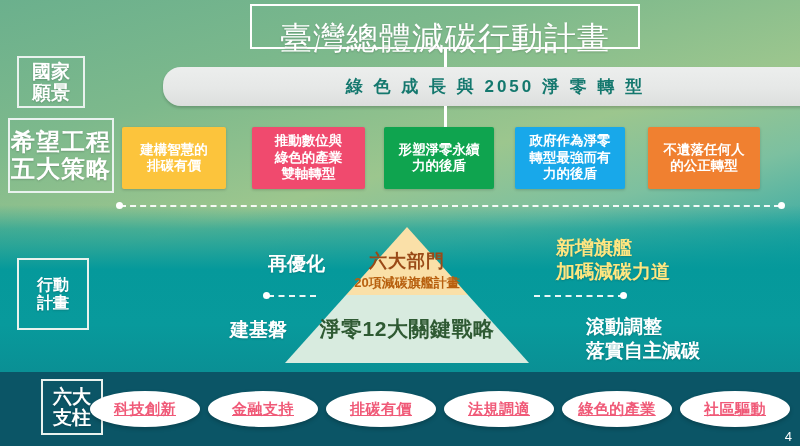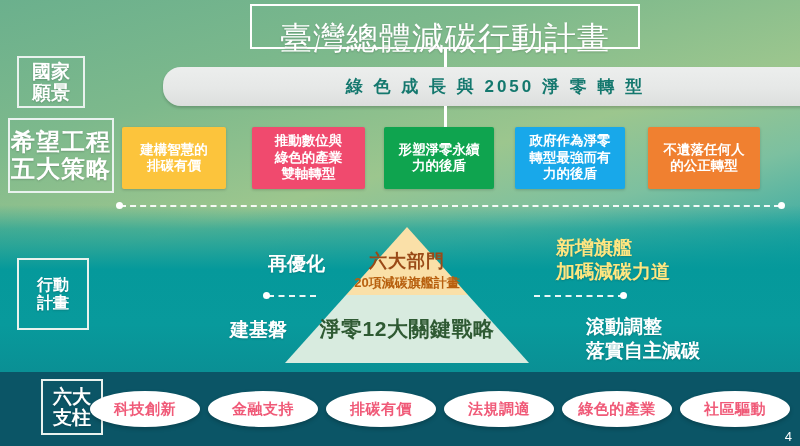--- a/index.html
+++ b/index.html
@@ -214,20 +214,21 @@
     background: #ffffff;
     border-radius: 50%;
     display: flex;
     align-items: center;
     justify-content: center;
     color: #f05a78;
     font-size: 15px;
     font-weight: bold;
     box-shadow: 0 2px 4px rgba(0,0,0,0.22);
     letter-spacing: 0.5px;
+    text-decoration: underline;
   }
 
   
   .page-num {
     position: absolute;
     right: 8px; bottom: 2px;
     color: #ffffff;
     font-size: 13px;
   }
 </style>

